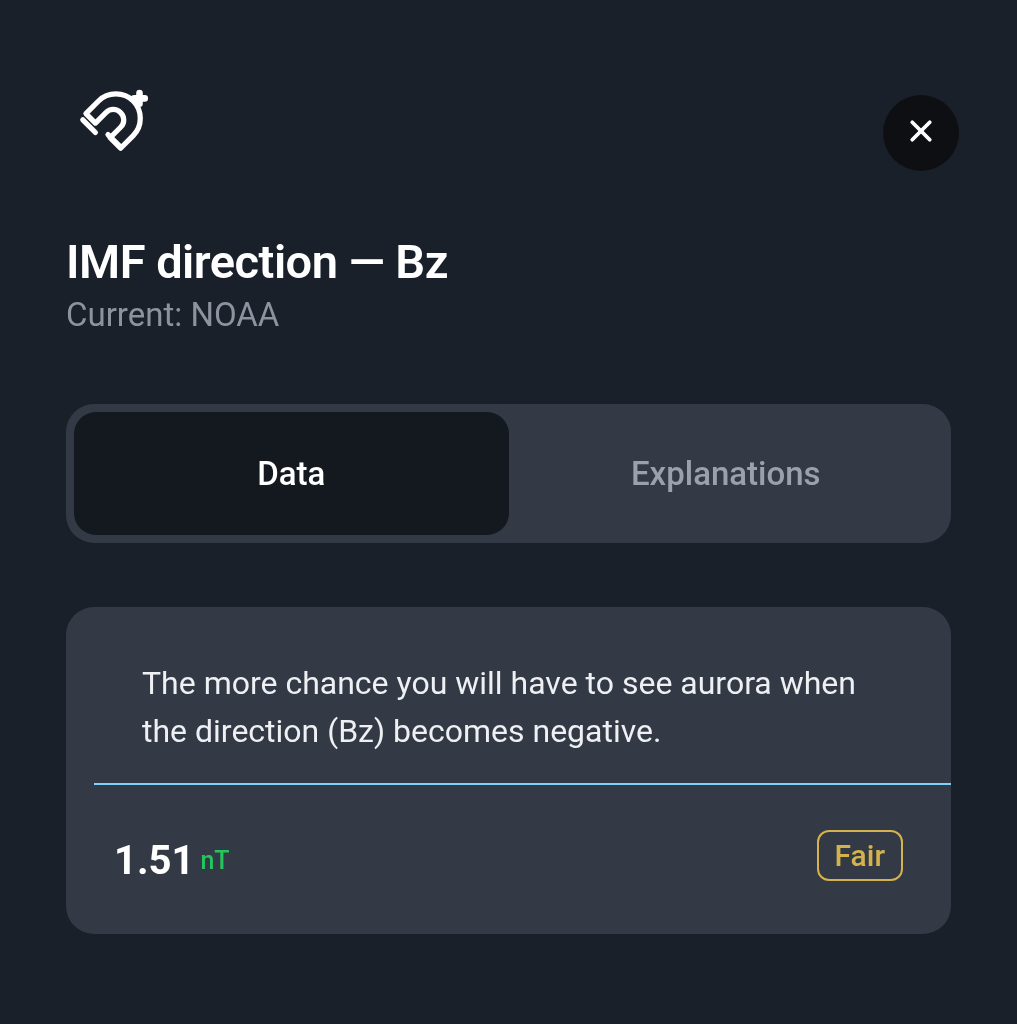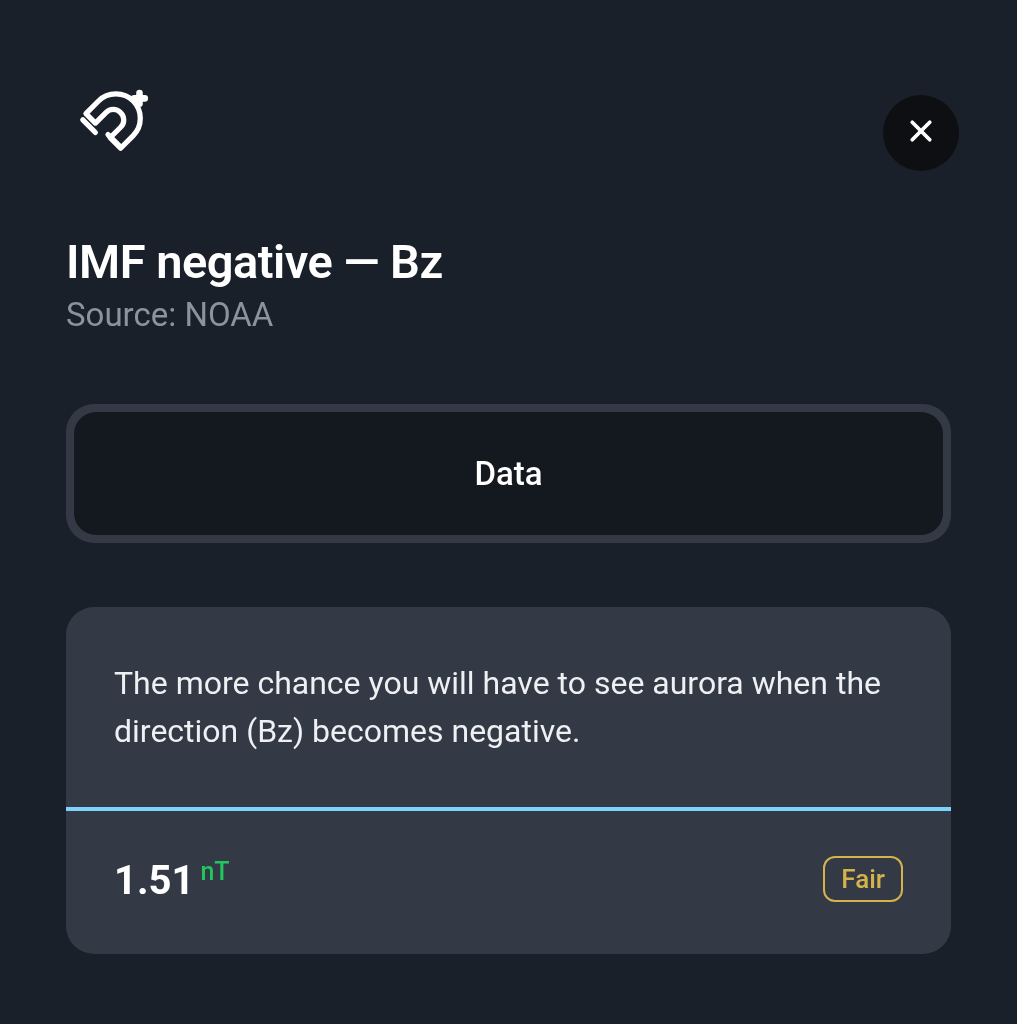--- a/index.html
+++ b/index.html
@@ -7,27 +7,27 @@
     .container { width:100%; height:100%; position:relative; padding:0 66px; }
     .close-btn { position:absolute; top:15px; right:58px; width:76px; height:76px; border-radius:50%; background:#0d0f13; display:flex; align-items:center; justify-content:center; cursor:pointer; }
     .header-icon { margin-top:80px; }
     .title { margin-top:66px; font-size:47px; font-weight:600; color:#ffffff; letter-spacing:-0.5px; }
     .source { margin-top:6px; font-size:33px; font-weight:400; color:#8b939e; }
     .tabs { margin-top:70px; display:flex; background:#333a45; border-radius:28px; padding:8px; height:139px; }
     .tab { flex:1; display:flex; align-items:center; justify-content:center; font-size:33px; font-weight:500; border-radius:22px; cursor:pointer; }
     .tab.active { background:#14181f; color:#ffffff;text-align:right; }
     .tab.inactive { color:#9aa1ab; }
     .card { margin-top:64px; background:#333a45; border-radius:28px; overflow:hidden; }
-    .card-top { padding:52px 48px 52px 48px; font-size:32px; line-height:1.5; color:#eef0f3; font-weight:400; border-bottom:4px solid #7dd3fc; }
+    .card-top { padding:52px 48px 28px 48px; font-size:32px; line-height:1.5; color:#eef0f3; font-weight:400; border-bottom:2px solid #7dd3fc;margin-left:28px; }
     .card-bottom { padding:42px 48px 50px 48px; display:flex; align-items:center; justify-content:space-between; }
     .val-label { font-size:30px; color:#9ca3af; font-weight:400; }
-    .val-row { display:flex; align-items:flex-start; gap:6px; margin-top:4px; }
+    .val-row { display:flex; align-items:center; gap:6px; margin-top:10px; }
     .val-num { font-size:40px; font-weight:700; color:#ffffff; }
     .val-unit { font-size:25px; font-weight:500; color:#22c55e; }
-    .badge { border:2px solid #d4b24c; color:#d4b24c; border-radius:12px; padding:6px 16px 6px 16px; font-size:26px; font-weight:500; }
+    .badge { border:2px solid #d4b24c; color:#d4b24c; border-radius:12px; padding:6px 16px 6px 16px; font-size:30px; font-weight:500; }
   </style>
 </head>
 <body>
 
 <div class="container">
 
   <div class="close-btn">
     <span>
       <svg width="30" height="30" viewBox="0 0 24 24" fill="none" stroke="#ffffff" stroke-width="3" stroke-linecap="round">
           <line x1="5" y1="5" x2="19" y2="19"></line>
@@ -39,25 +39,26 @@
   <div class="header-icon">
     <svg width="84" height="84" viewBox="0 0 64 64" fill="none" stroke="#ffffff" stroke-width="5" stroke-linecap="round" stroke-linejoin="round">
       <path d="M13 24 L25 12 C34 3 49 3 58 12 C67 21 67 36 58 45 L46 57 L36 47 L46 37 C50 33 50 27 46 23 C42 19 36 19 32 23 L22 33 Z" transform="scale(0.8) translate(6,8)"></path>
       <line x1="10" y1="30" x2="22" y2="42" transform="scale(0.8) translate(6,8)"></line>
       <line x1="34" y1="54" x2="46" y2="66" transform="scale(0.8) translate(6,-2)"></line>
       <line x1="54" y1="10" x2="54" y2="18" transform="translate(2,0)"></line>
       <line x1="50" y1="14" x2="58" y2="14" transform="translate(2,0)"></line>
     </svg>
   </div>
 
-  <h1 class="title">IMF negative — Bz</h1>
-  <p class="source">Source: NOAA</p>
+  <h1 class="title">IMF direction — Bz</h1>
+  <p class="source">Current: NOAA</p>
 
   <div class="tabs">
     <div class="tab active">Data</div>
+    <div class="tab inactive">Explanations</div>
   </div>
 
   <div class="card">
     <div class="card-top">The more chance you will have to see aurora when the direction (Bz) becomes negative.</div>
     <div class="card-bottom">
       <div>
         <div class="val-row">
           <span class="val-num">1.51</span>
           <span class="val-unit">nT</span>
         </div>

